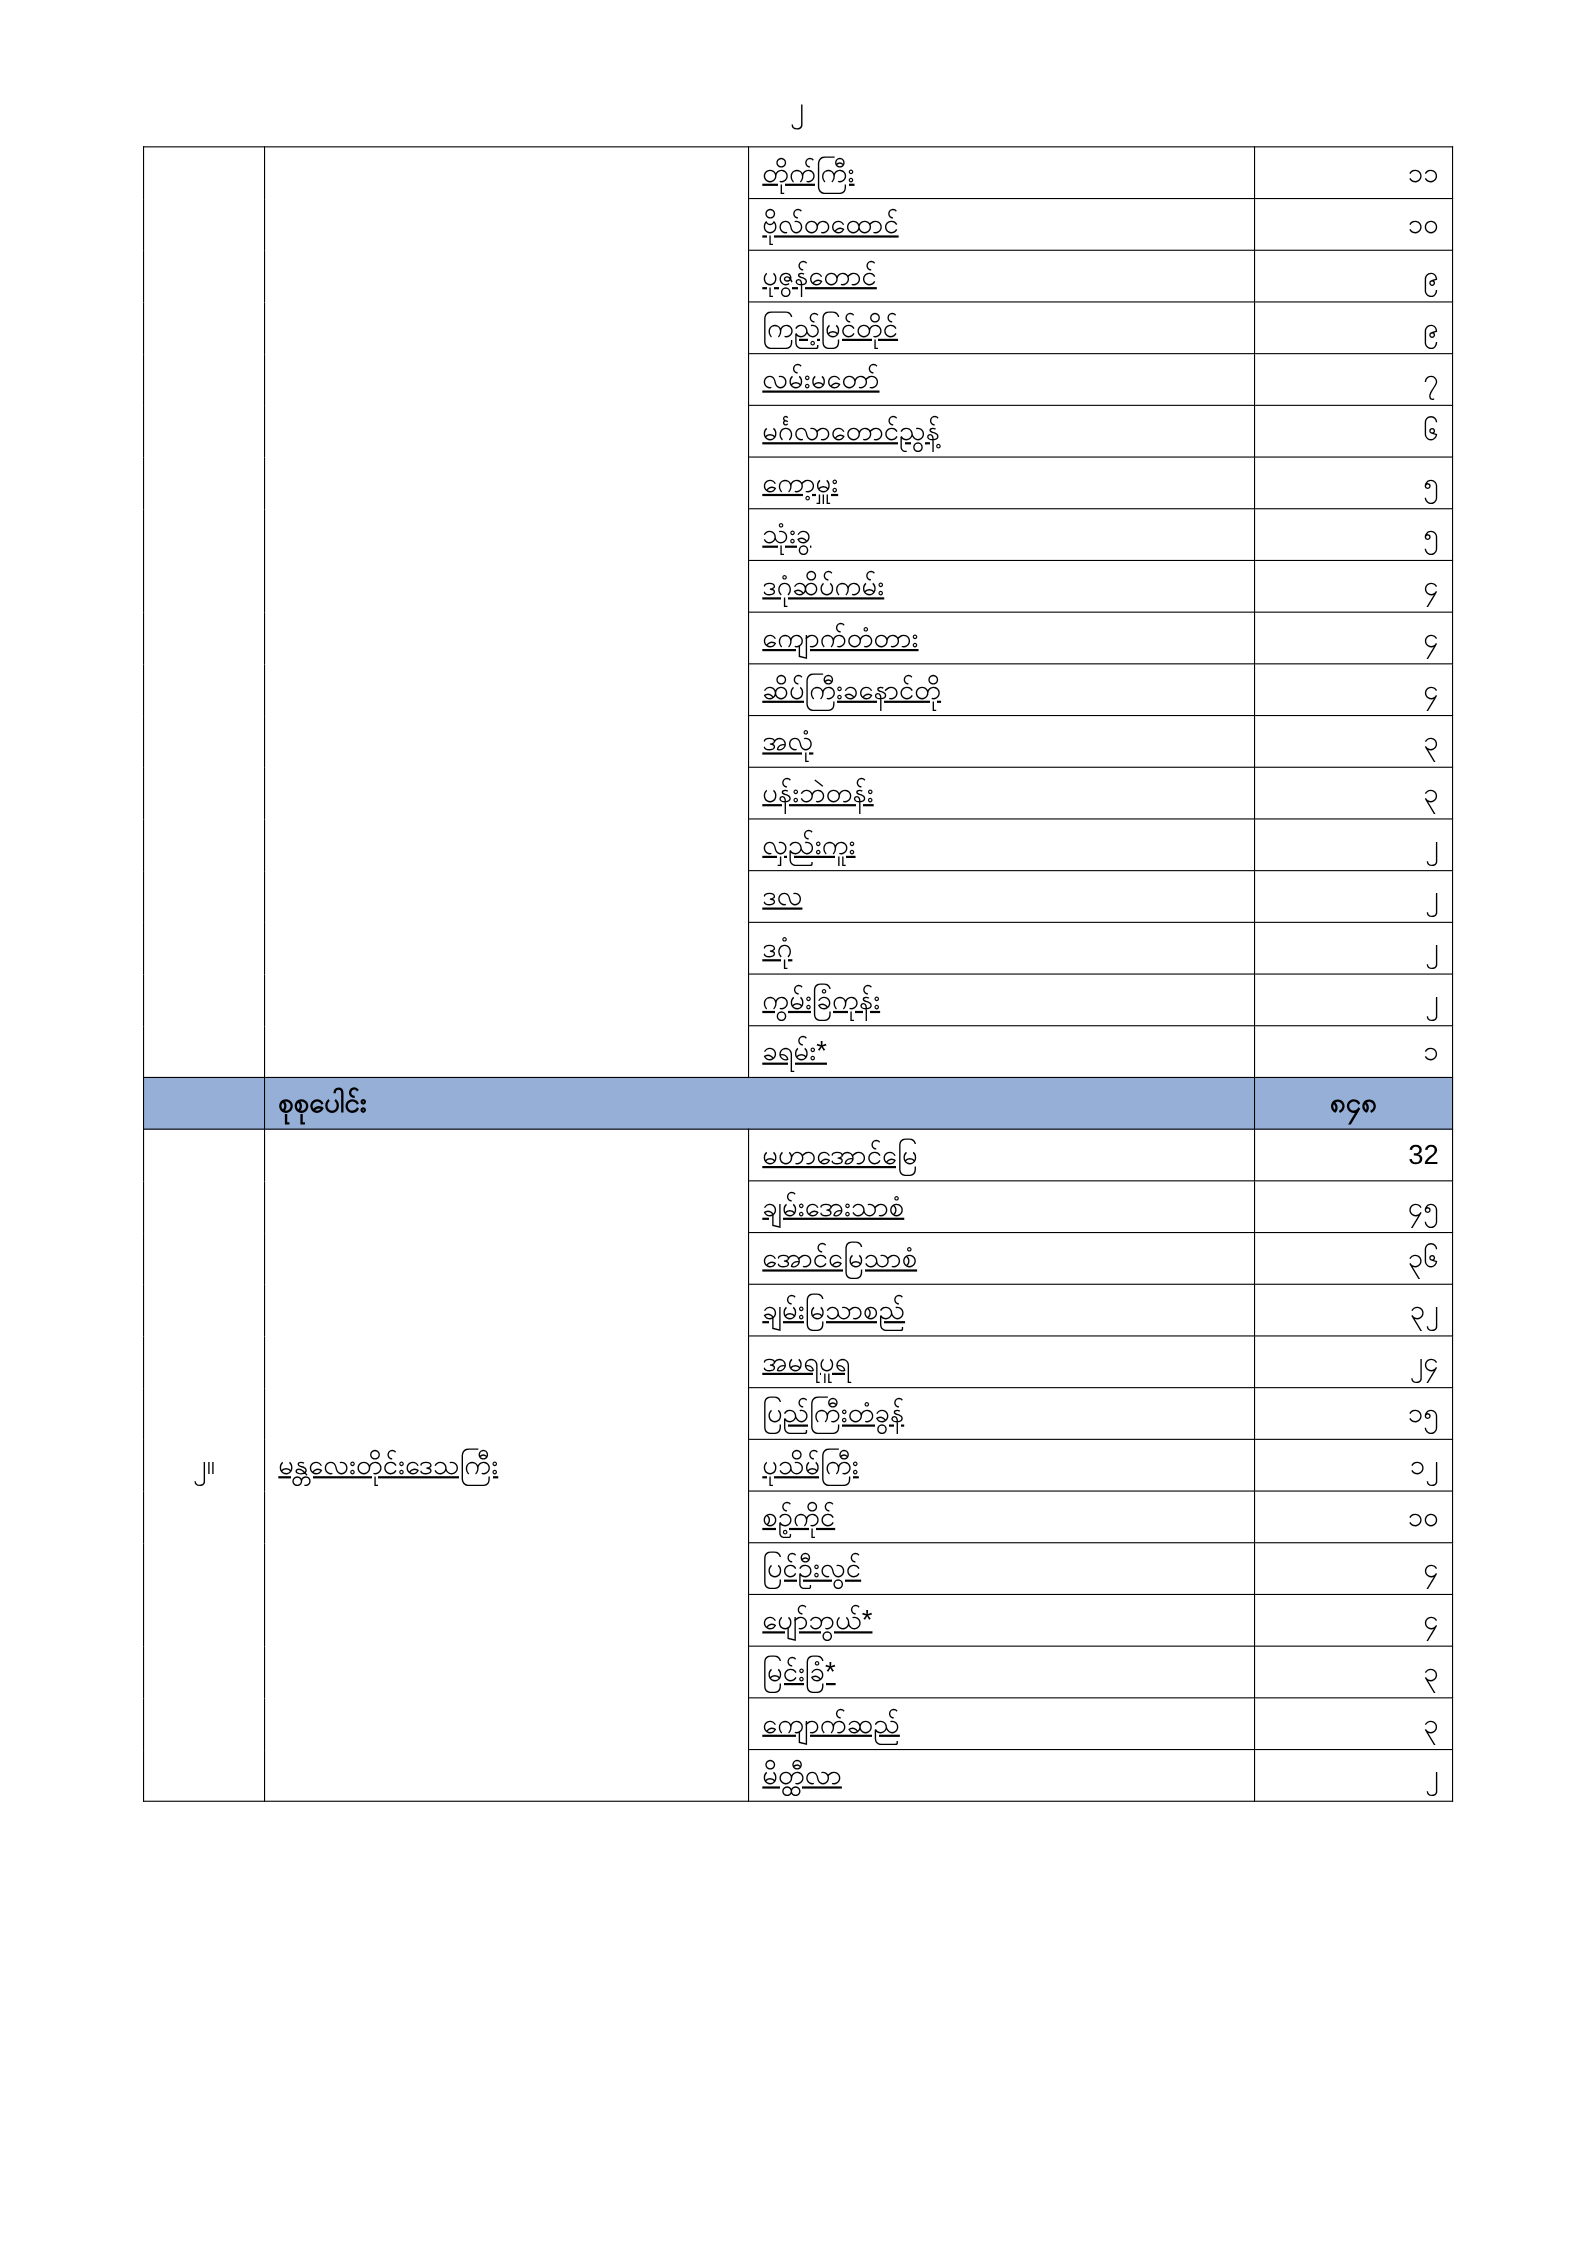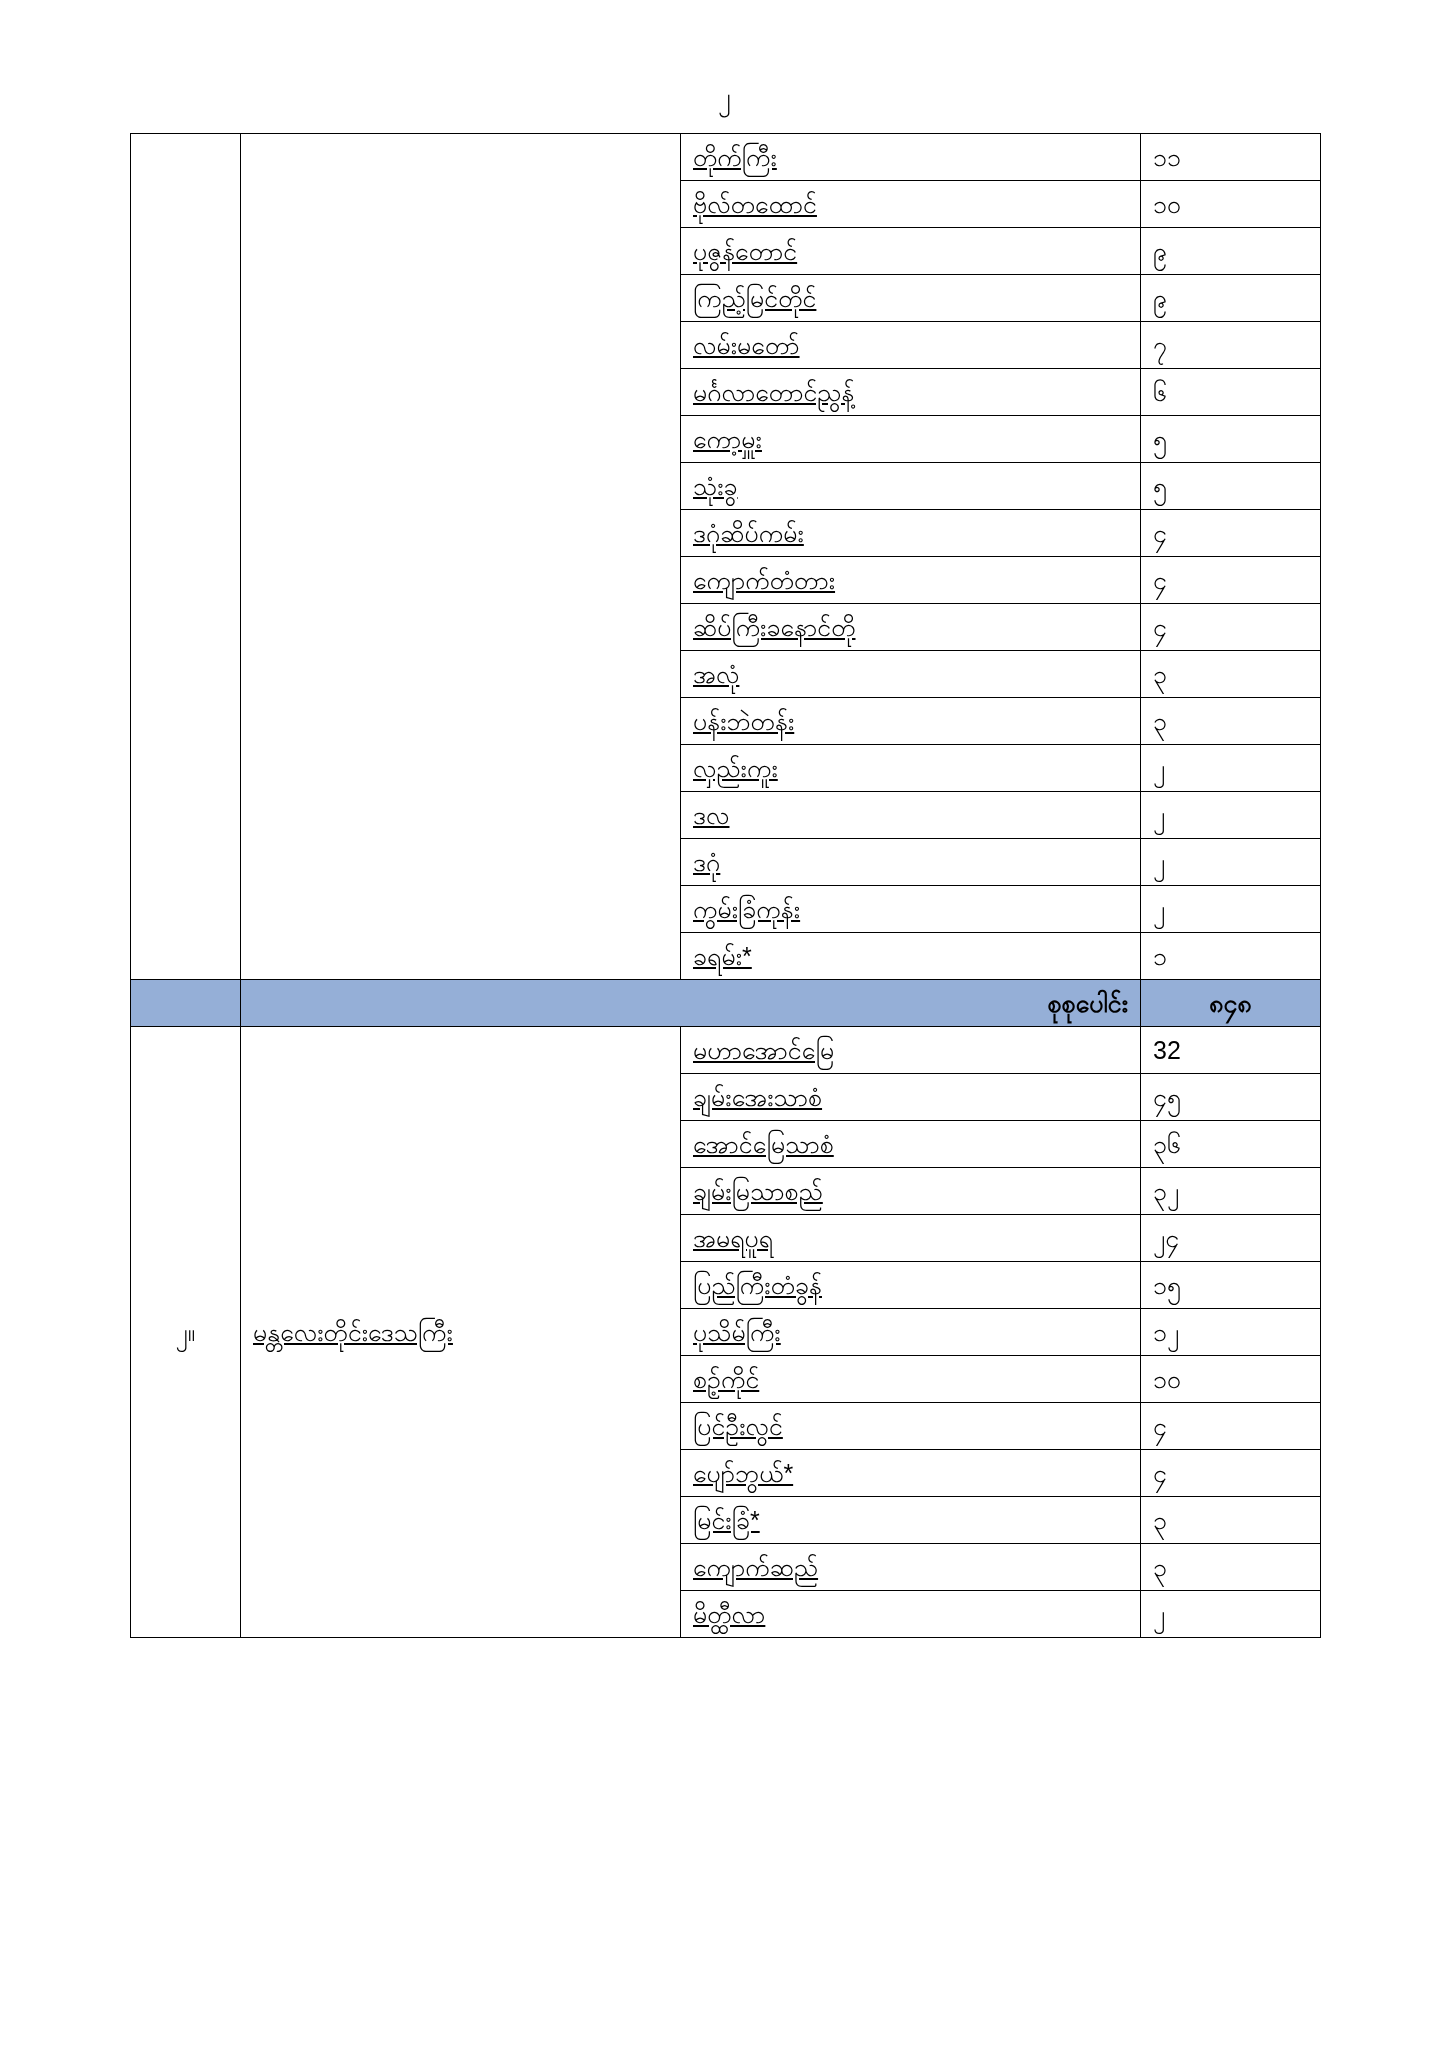--- a/index.html
+++ b/index.html
@@ -63,28 +63,28 @@
     vertical-align: middle;
     padding-left: 18px;
     text-decoration: underline;
   }
   .cell-town {
     text-align: left;
     padding-left: 18px;
     text-decoration: underline;
   }
   .cell-count {
-    text-align: left;
+    text-align: right;
   }
   .total-row td {
     background: #95AFD7;
     font-weight: bold;
   }
   .total-label {
-    text-align: right;
+    text-align: left;
     padding-right: 20px;
     font-weight: bold;
   }
   .total-count {
     text-align: center;
     font-weight: bold;
   }
   .blank-cell { border-left: 1px solid #000; border-right: 1px solid #000; }
 </style>
 </head>

